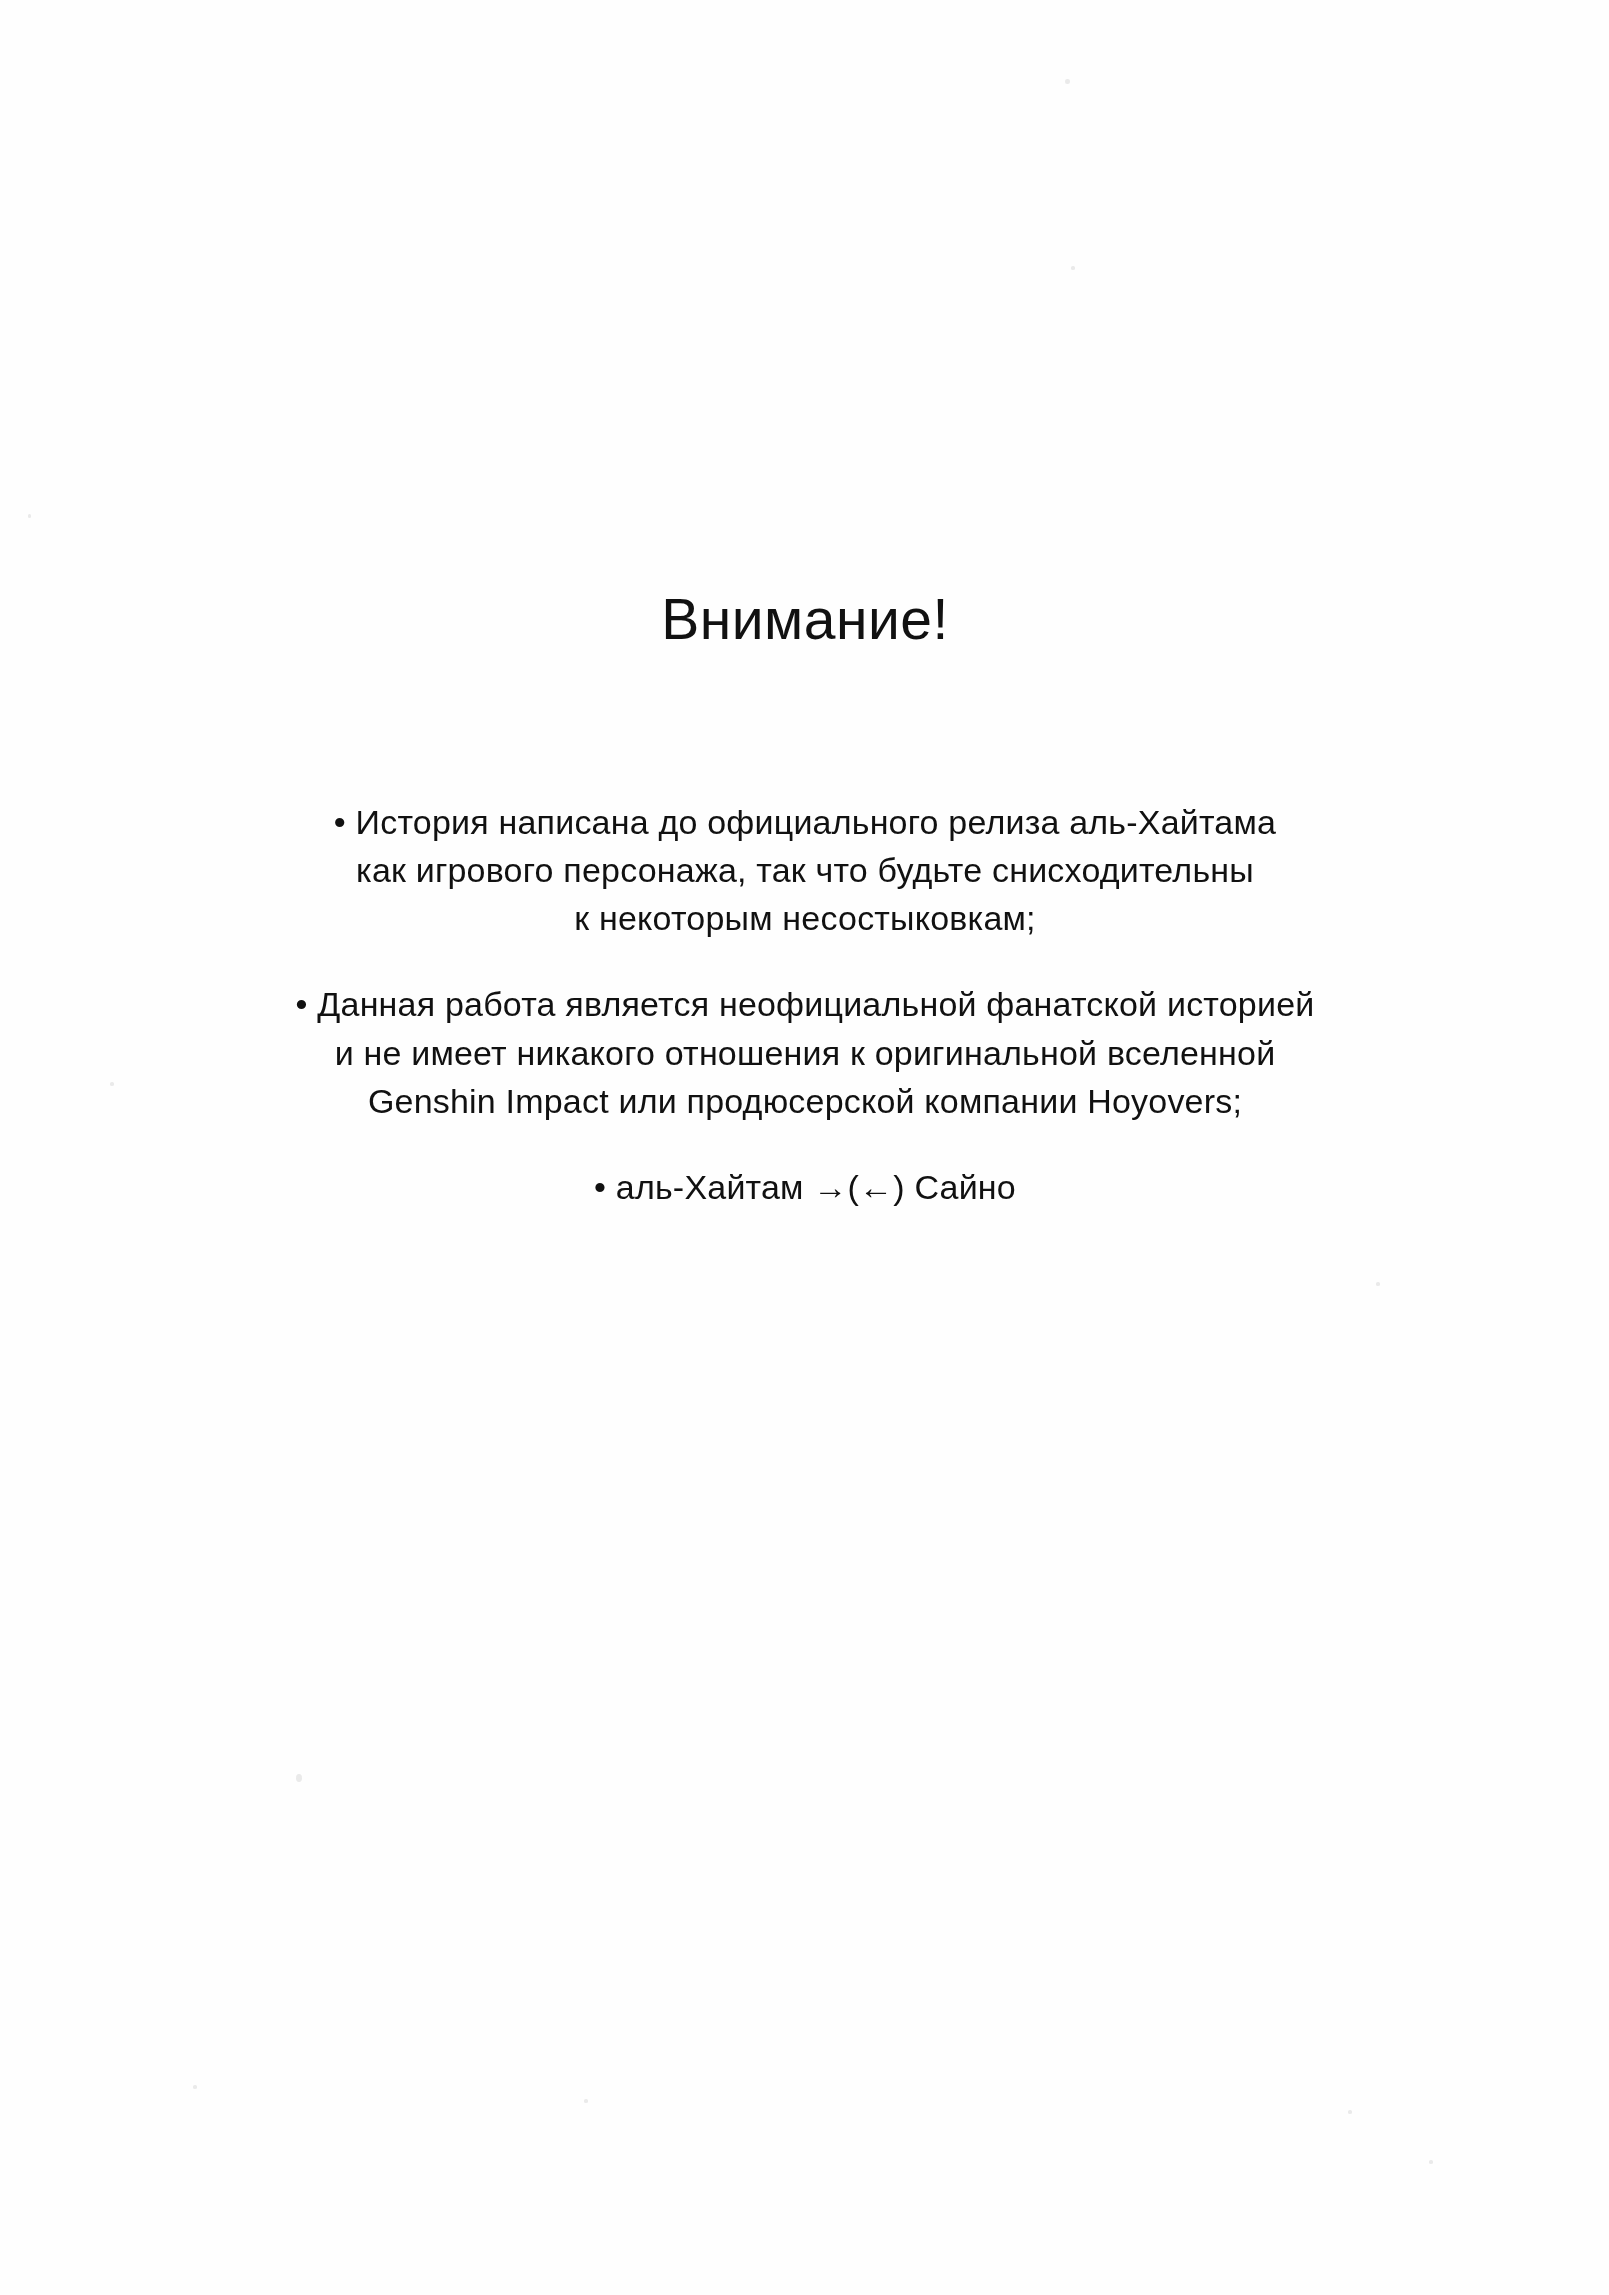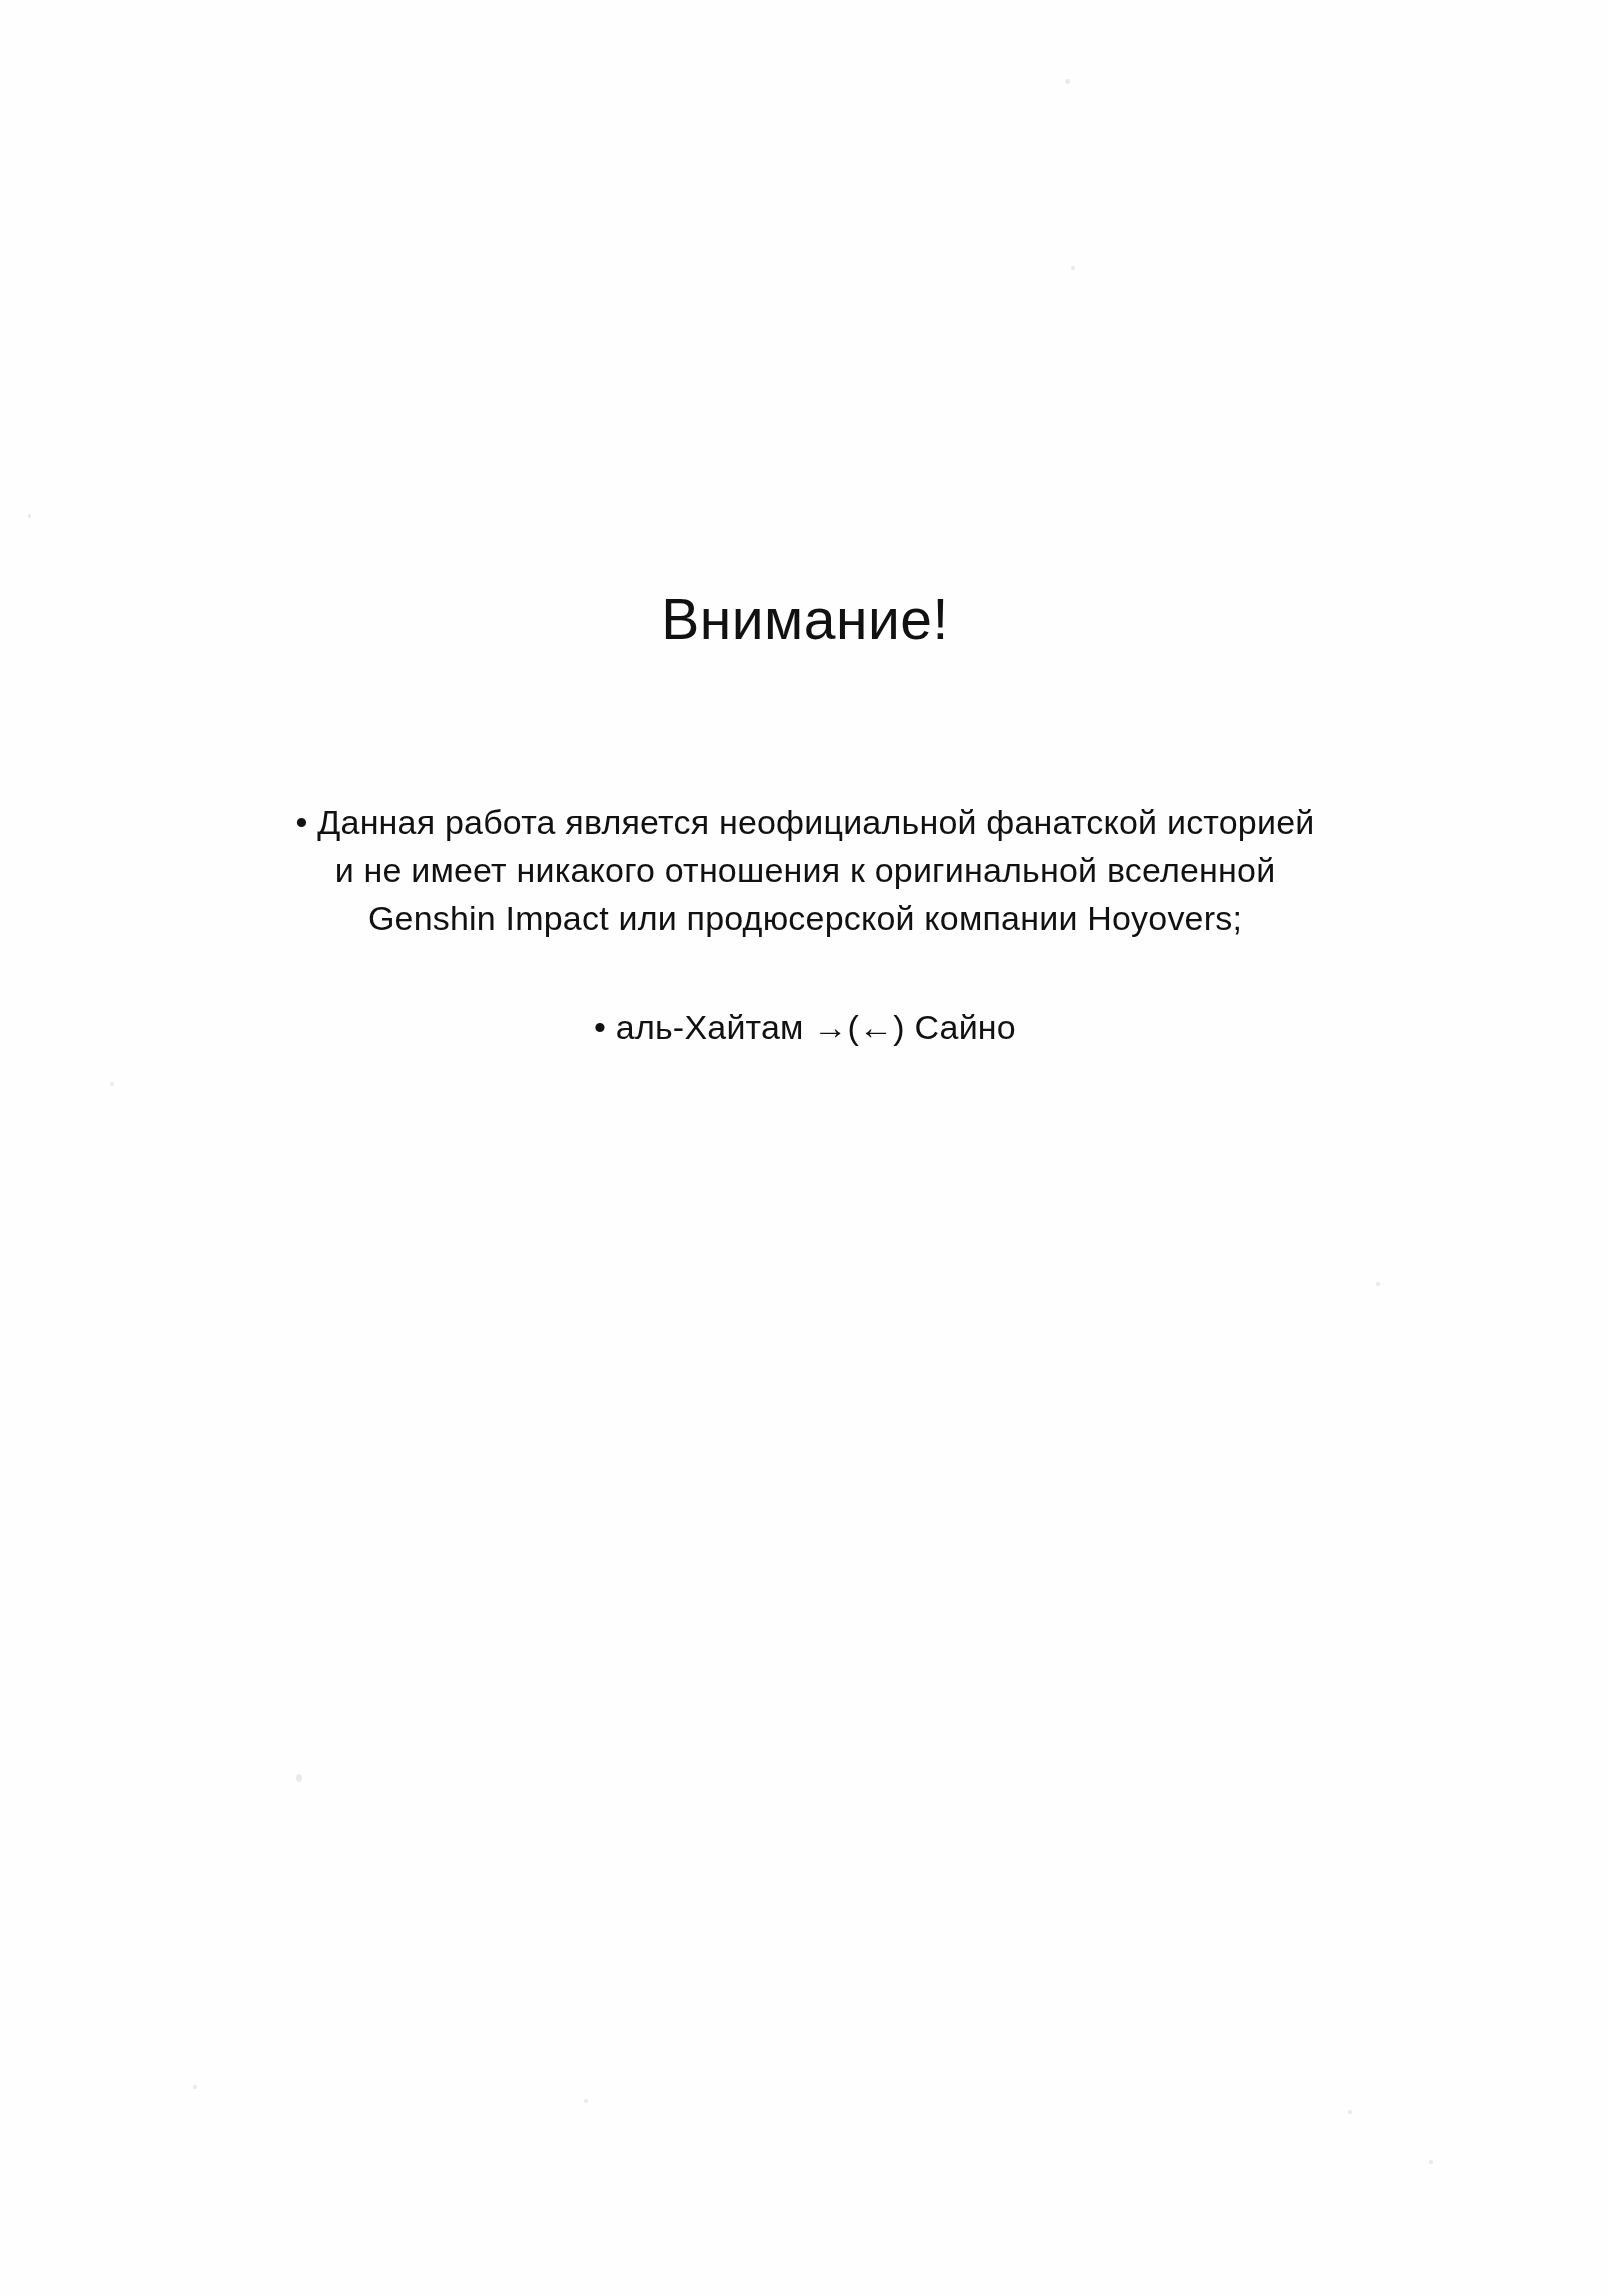--- a/index.html
+++ b/index.html
@@ -50,21 +50,21 @@
   .note {
     font-size: 34px;
     line-height: 1.42;
     color: #111111;
     letter-spacing: 0.2px;
     margin: 0 auto;
     max-width: 1194px;
     white-space: pre-line;
   }
   .note + .note {
-    margin-top: 61px;
+    margin-top: 38px;
   }
   .note-2 { margin-top: 72px; }
   .note-3 { margin-top: 70px; }
   .note-4 { margin-top: 68px; }
 </style>
 </head>
 <body>
 
 <div class="page">
 
@@ -77,20 +77,23 @@
   <span class="speck" style="left:193px;top:2085px;width:3.7px;height:3.7px;"></span>
   <span class="speck" style="left:584px;top:2099px;width:3.7px;height:3.7px;"></span>
   <span class="speck" style="left:1348px;top:2110px;width:3.7px;height:3.7px;"></span>
   <span class="speck" style="left:1429px;top:2160px;width:3.7px;height:3.7px;"></span>
 
   <div class="content">
 
     <h1 class="title">Внимание!</h1>
 
     <div class="notes">
+      <p class="note note-1">• История написана до официального релиза аль-Хайтама
+как игрового персонажа, так что будьте снисходительны
+к некоторым несостыковкам;</p>
       <p class="note note-2">• Данная работа является неофициальной фанатской историей
 и не имеет никакого отношения к оригинальной вселенной
 Genshin Impact или продюсерской компании Hoyovers;</p>
       <p class="note note-4">• аль-Хайтам →(←) Сайно</p>
     </div>
 
   </div>
 </div>
 
 

